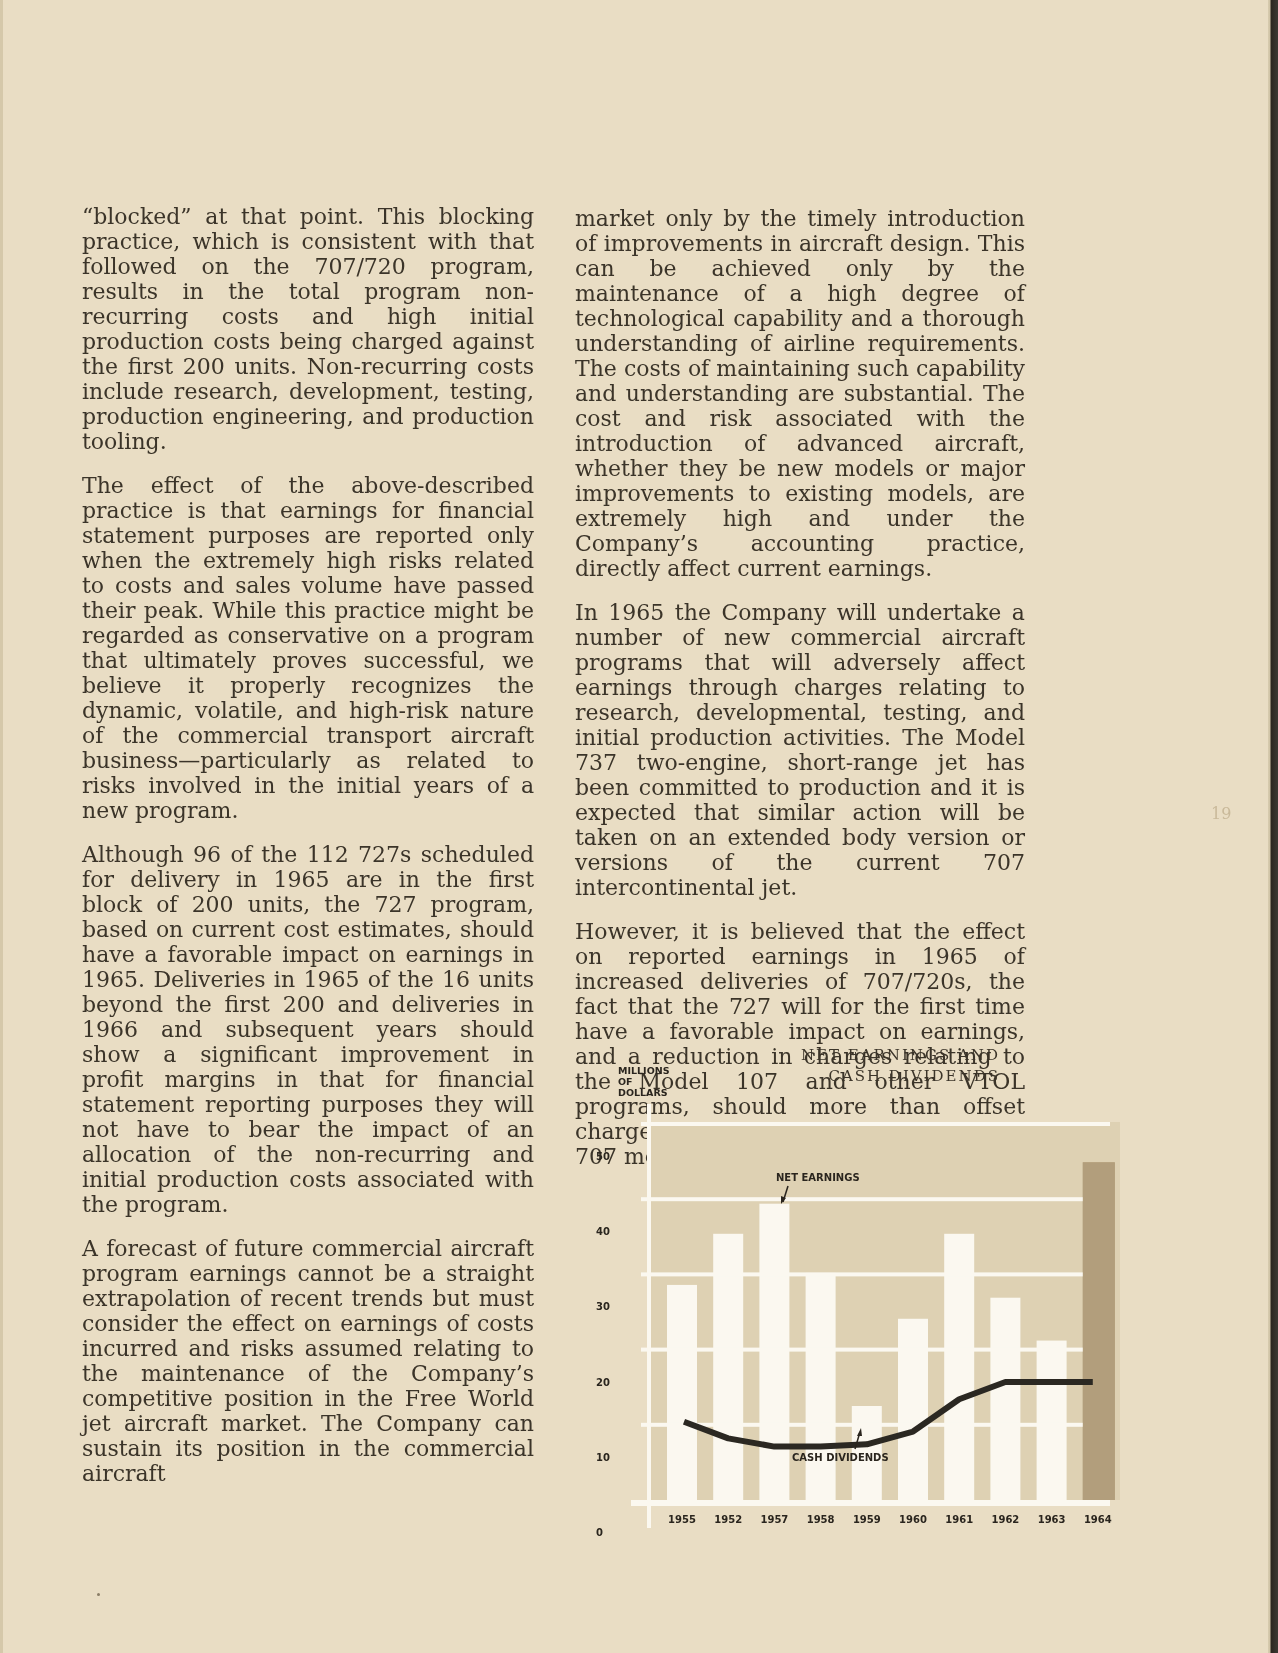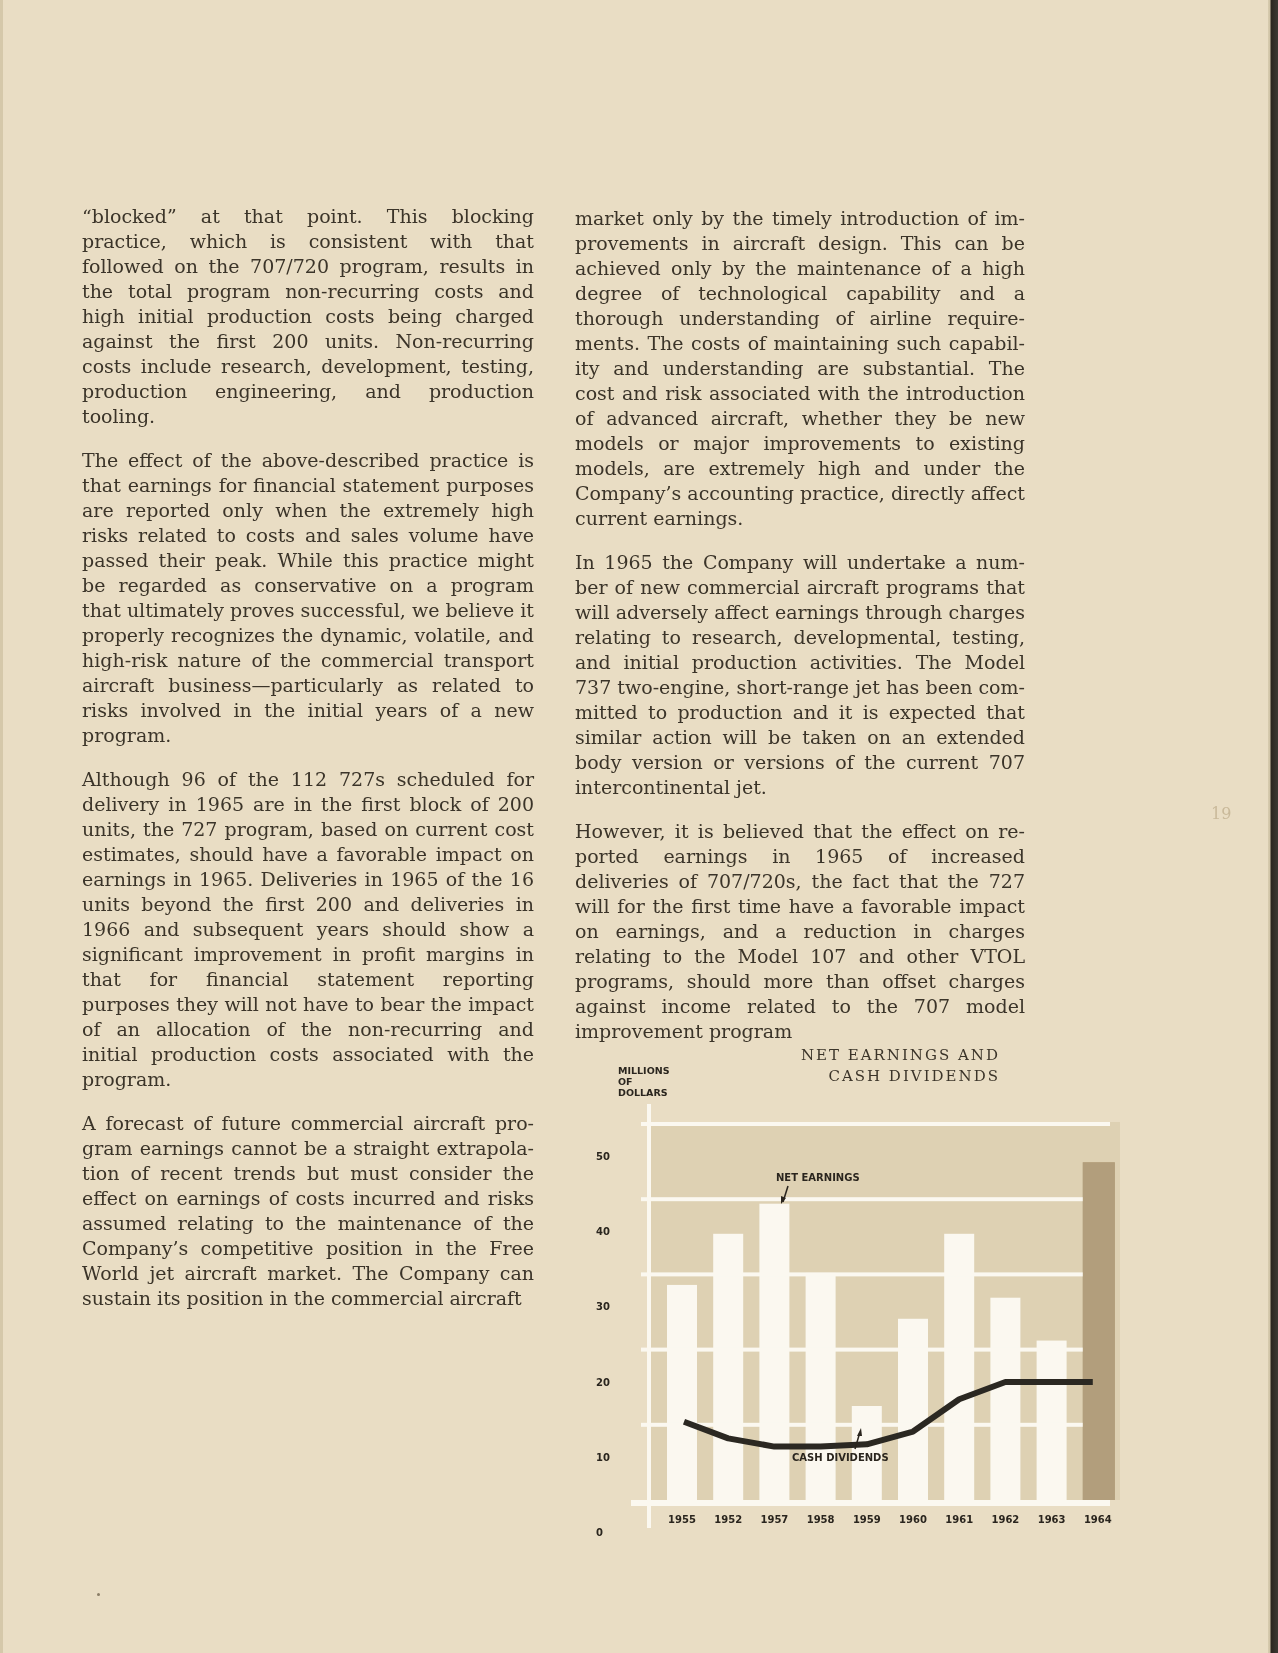--- a/index.html
+++ b/index.html
@@ -12,21 +12,21 @@
   .page-edge-right {
     position: absolute; top: 0; right: 0; width: 10px; height: 1653px;
     background: linear-gradient(to right, #d8ccaf 0, #cfc3a6 2px, #2b2720 3px, #3c3a34 10px);
   }
   .page-edge-left {
     position: absolute; top: 0; left: 0; width: 3px; height: 1653px;
     background: #d5c8aa;
   }
   .column {
     position: absolute; width: 452px;
-    font-size: 19px; line-height: 25px;
+    font-size: 22px; line-height: 25px;
     text-align: justify; hyphens: manual;
   }
   .col-left { left: 82px; top: 204px; }
   .col-right { left: 575px; top: 206px; width: 450px; }
   .column p { margin: 0 0 19px 0; }
   .page-number {
     position: absolute; left: 1211px; top: 804px;
     font-family: "DejaVu Serif", serif; font-size: 16px; color: #c9b99a;
   }
   

